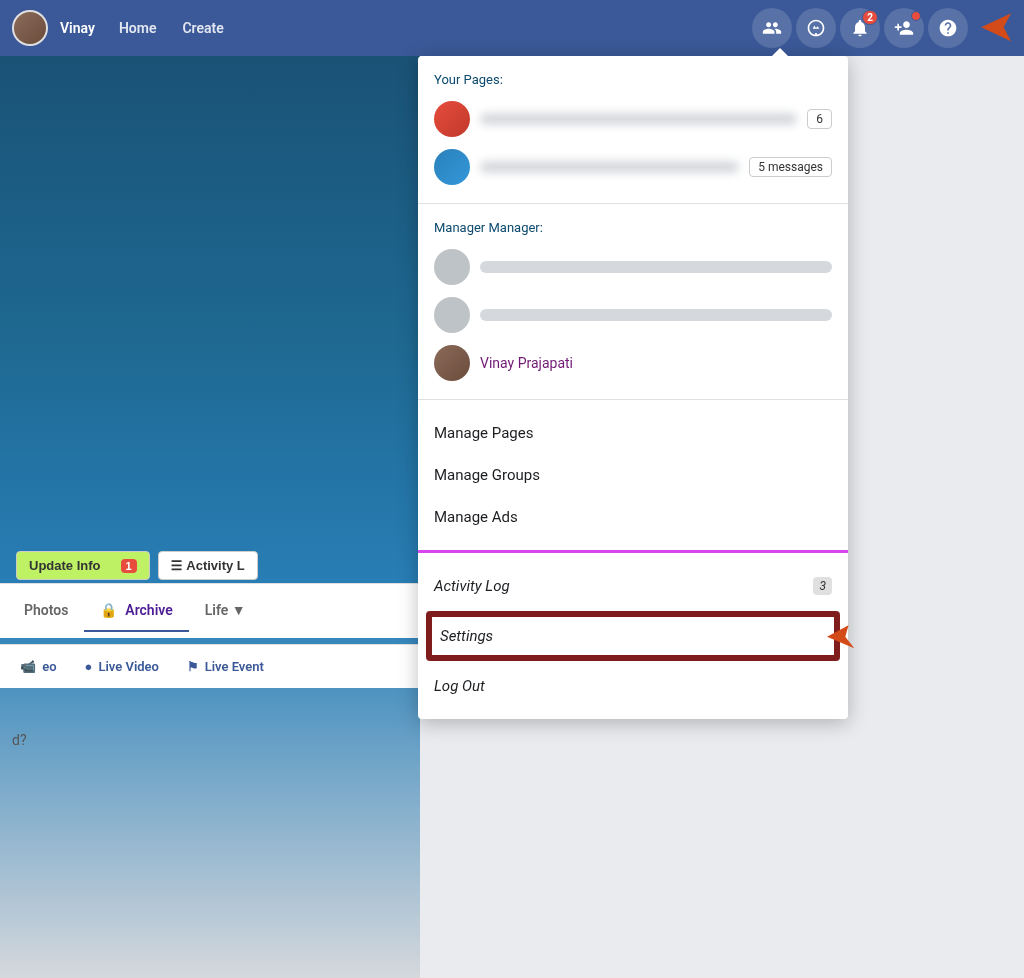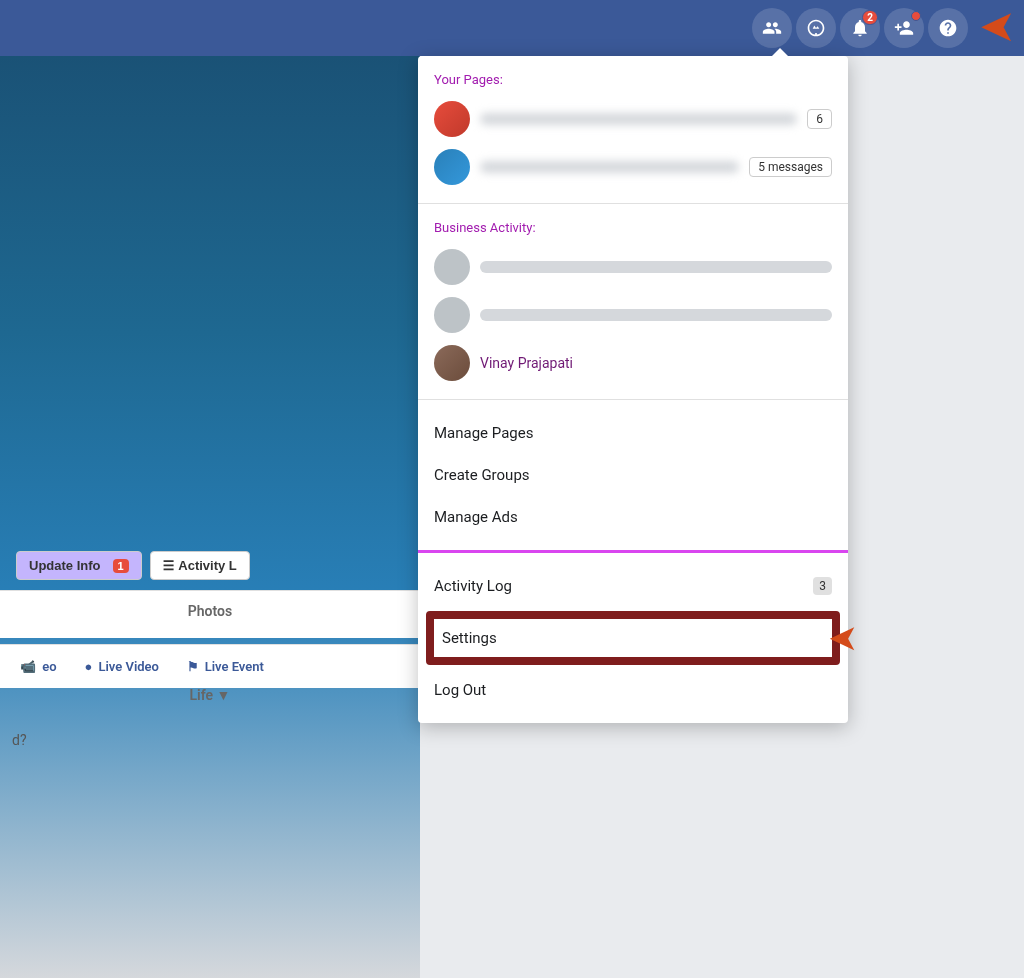--- a/index.html
+++ b/index.html
@@ -146,31 +146,31 @@
     .profile-action-bar {
       position: absolute;
       bottom: 390px;
       left: 0;
       display: flex;
       align-items: center;
       gap: 8px;
       padding: 8px 16px;
     }
     .update-info-btn {
-      background: #c4b5fd;
+      background: #bef264;
       border: 1px solid #ccc;
       border-radius: 4px;
       padding: 6px 12px;
       font-size: 13px;
       font-weight: 600;
       color: #333;
       cursor: pointer;
       display: flex;
       align-items: center;
-      gap: 12px;
+      gap: 20px;
     }
     .update-badge {
       background: #e74c3c;
       color: white;
       border-radius: 4px;
       padding: 1px 5px;
       font-size: 11px;
       font-weight: 700;
     }
     .activity-log-btn {
@@ -191,22 +191,21 @@
     .tabs-bar {
       position: absolute;
       bottom: 340px;
       left: 0;
       width: 420px;
       background: white;
       border-top: 1px solid #e0e0e0;
       display: flex;
       align-items: center;
       padding: 0 8px;
-      height: 48px;
-      flex-direction: column;
+      height: 55px;
     }
     .tab-item {
       padding: 12px 16px;
       font-size: 14px;
       font-weight: 600;
       color: #3b5998;
       cursor: pointer;
       border-bottom: 2px solid #3b5998;
     }
     .tab-item-inactive {
@@ -282,24 +281,25 @@
       border-right: 8px solid transparent;
       border-bottom: 8px solid white;
     }
 
     .dropdown-section {
       padding: 12px 0;
       border-bottom: 1px solid #e0e0e0;
     }
     .dropdown-section:last-child {
       border-bottom: none;
+      font-style: italic;
     }
     .section-label {
       font-size: 13px;
-      color: #a21caf;
+      color: #0c4a6e;
       padding: 4px 16px 8px;
       font-weight: normal;
     }
 
     
     .page-item {
       display: flex;
       align-items: center;
       padding: 6px 16px;
       cursor: pointer;
@@ -391,21 +391,21 @@
     .menu-item-badge {
       background: #e0e0e0;
       color: #333;
       border-radius: 4px;
       padding: 2px 6px;
       font-size: 12px;
     }
 
     
     .menu-item-settings {
-      border: 8px solid #7f1d1d;
+      border: 6px solid #7f1d1d;
       border-radius: 4px;
       margin: 0 8px;
       padding: 10px 8px;
     }
 
     
     .settings-arrow {
       position: absolute;
       right: 8px;
       font-size: 38px;
@@ -420,20 +420,30 @@
     
     .blurred {
       filter: blur(4px);
       user-select: none;
     }
   </style>
 </head>
 <body>
 
 <div class="navbar">
+  <div class="navbar-left">
+    <div class="nav-avatar">
+      <div class="nav-avatar-img"></div>
+    </div>
+    <span class="nav-name">Vinay</span>
+    <div class="nav-links">
+      <span class="nav-link">Home</span>
+      <span class="nav-link">Create</span>
+    </div>
+  </div>
   <div class="nav-icons">
 
     <div class="nav-icon-btn">
       <svg width="20" height="20" viewBox="0 0 24 24" fill="white">
         <path d="M16 11c1.66 0 2.99-1.34 2.99-3S17.66 5 16 5c-1.66 0-3 1.34-3 3s1.34 3 3 3zm-8 0c1.66 0 2.99-1.34 2.99-3S9.66 5 8 5C6.34 5 5 6.34 5 8s1.34 3 3 3zm0 2c-2.33 0-7 1.17-7 3.5V19h14v-2.5c0-2.33-4.67-3.5-7-3.5zm8 0c-.29 0-.62.02-.97.05 1.16.84 1.97 1.97 1.97 3.45V19h6v-2.5c0-2.33-4.67-3.5-7-3.5z"></path>
       </svg>
     </div>
 
     <div class="nav-icon-btn">
       <svg width="20" height="20" viewBox="0 0 24 24" fill="white">
@@ -535,21 +545,21 @@
 
       <div class="page-item">
         <div class="page-avatar page-avatar-blue"></div>
         <div class="page-name blurred" style="width:140px;"></div>
         <span class="page-badge">5 messages</span>
       </div>
 
     </div>
 
     <div class="dropdown-section">
-      <div class="section-label">Business Activity:</div>
+      <div class="section-label">Manager Manager:</div>
 
       <div class="bm-item">
         <div class="bm-avatar"></div>
         <div class="bm-name bm-name-blur" style="width:200px;"></div>
       </div>
 
       <div class="bm-item">
         <div class="bm-avatar"></div>
         <div class="bm-name bm-name-blur" style="width:120px;"></div>
       </div>
@@ -558,21 +568,21 @@
         <div class="bm-avatar bm-avatar-person" style="border-radius:50%;"></div>
         <span class="bm-name">Vinay Prajapati</span>
       </div>
     </div>
 
     <div class="dropdown-section menu-section">
       <div class="menu-item">
         <span>Manage Pages</span>
       </div>
       <div class="menu-item">
-        <span>Create Groups</span>
+        <span>Manage Groups</span>
       </div>
       <div class="menu-item">
         <span>Manage Ads</span>
       </div>
     </div>
 
     <div class="dropdown-section">
       <div class="menu-item">
         <span>Activity Log</span>
         <span class="menu-item-badge">3</span>

